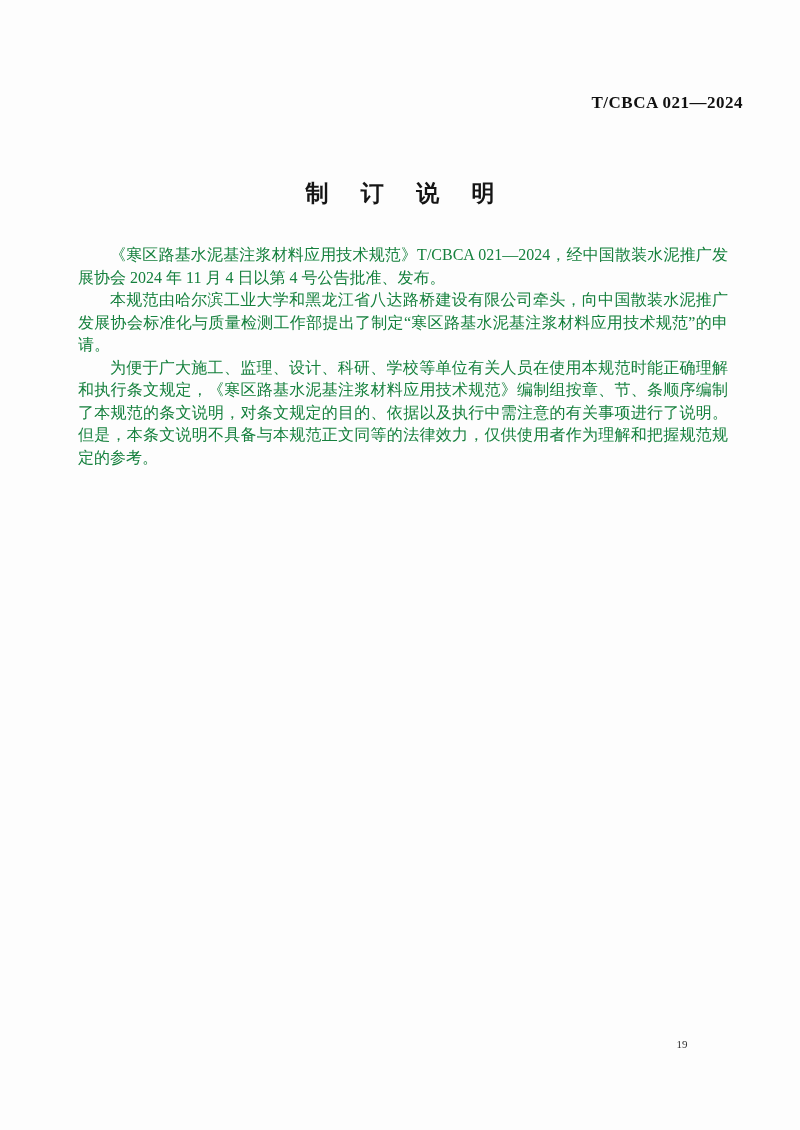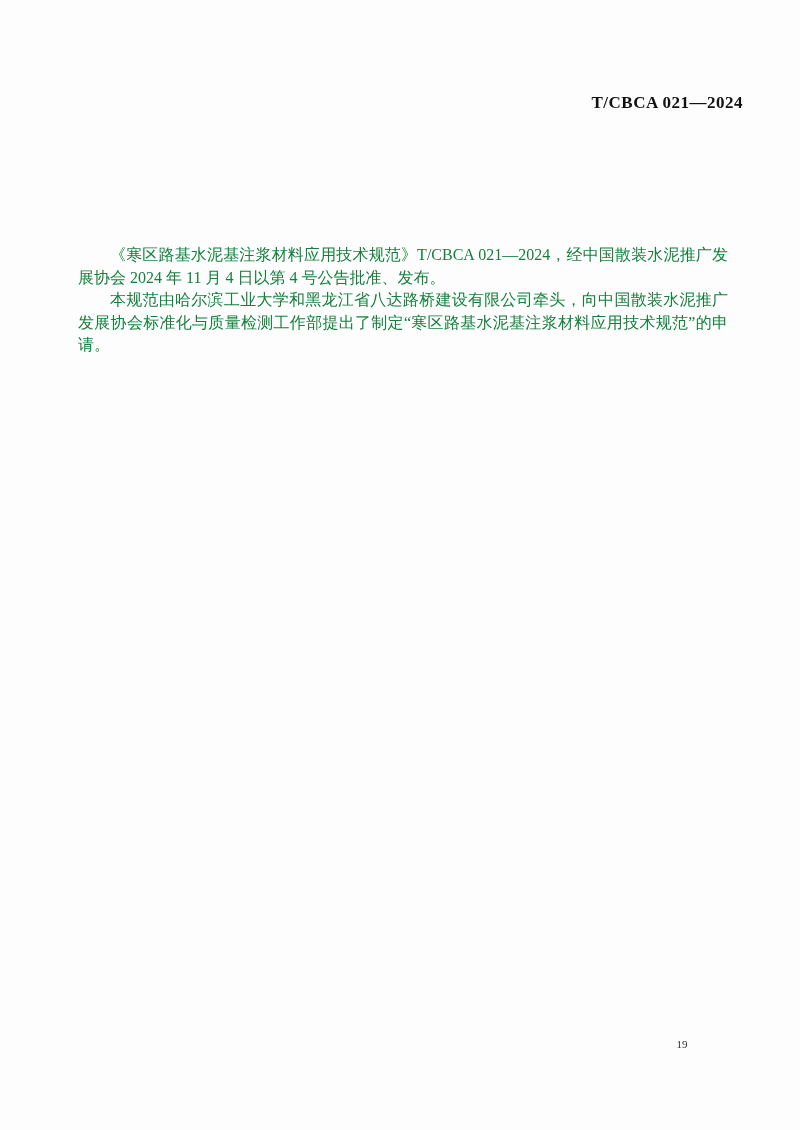--- a/index.html
+++ b/index.html
@@ -65,21 +65,23 @@
     font-family: "Liberation Serif", serif;
   }
 </style>
 </head>
 <body>
 
 <div class="page">
 
   <div class="header-code">T/CBCA 021—2024</div>
 
+  <div class="doc-title">制 订 说 明</div>
 
   <div class="body-text">
     <p>《寒区路基水泥基注浆材料应用技术规范》T/CBCA 021—2024，经中国散装水泥推广发展协会 2024 年 11 月 4 日以第 4 号公告批准、发布。</p>
     <p>本规范由哈尔滨工业大学和黑龙江省八达路桥建设有限公司牵头，向中国散装水泥推广发展协会标准化与质量检测工作部提出了制定“寒区路基水泥基注浆材料应用技术规范”的申请。</p>
+    <p>为便于广大施工、监理、设计、科研、学校等单位有关人员在使用本规范时能正确理解和执行条文规定，《寒区路基水泥基注浆材料应用技术规范》编制组按章、节、条顺序编制了本规范的条文说明，对条文规定的目的、依据以及执行中需注意的有关事项进行了说明。但是，本条文说明不具备与本规范正文同等的法律效力，仅供使用者作为理解和把握规范规定的参考。</p>
   </div>
 
   <div class="page-number">19</div>
 
 </div>
 
 </body></html>

